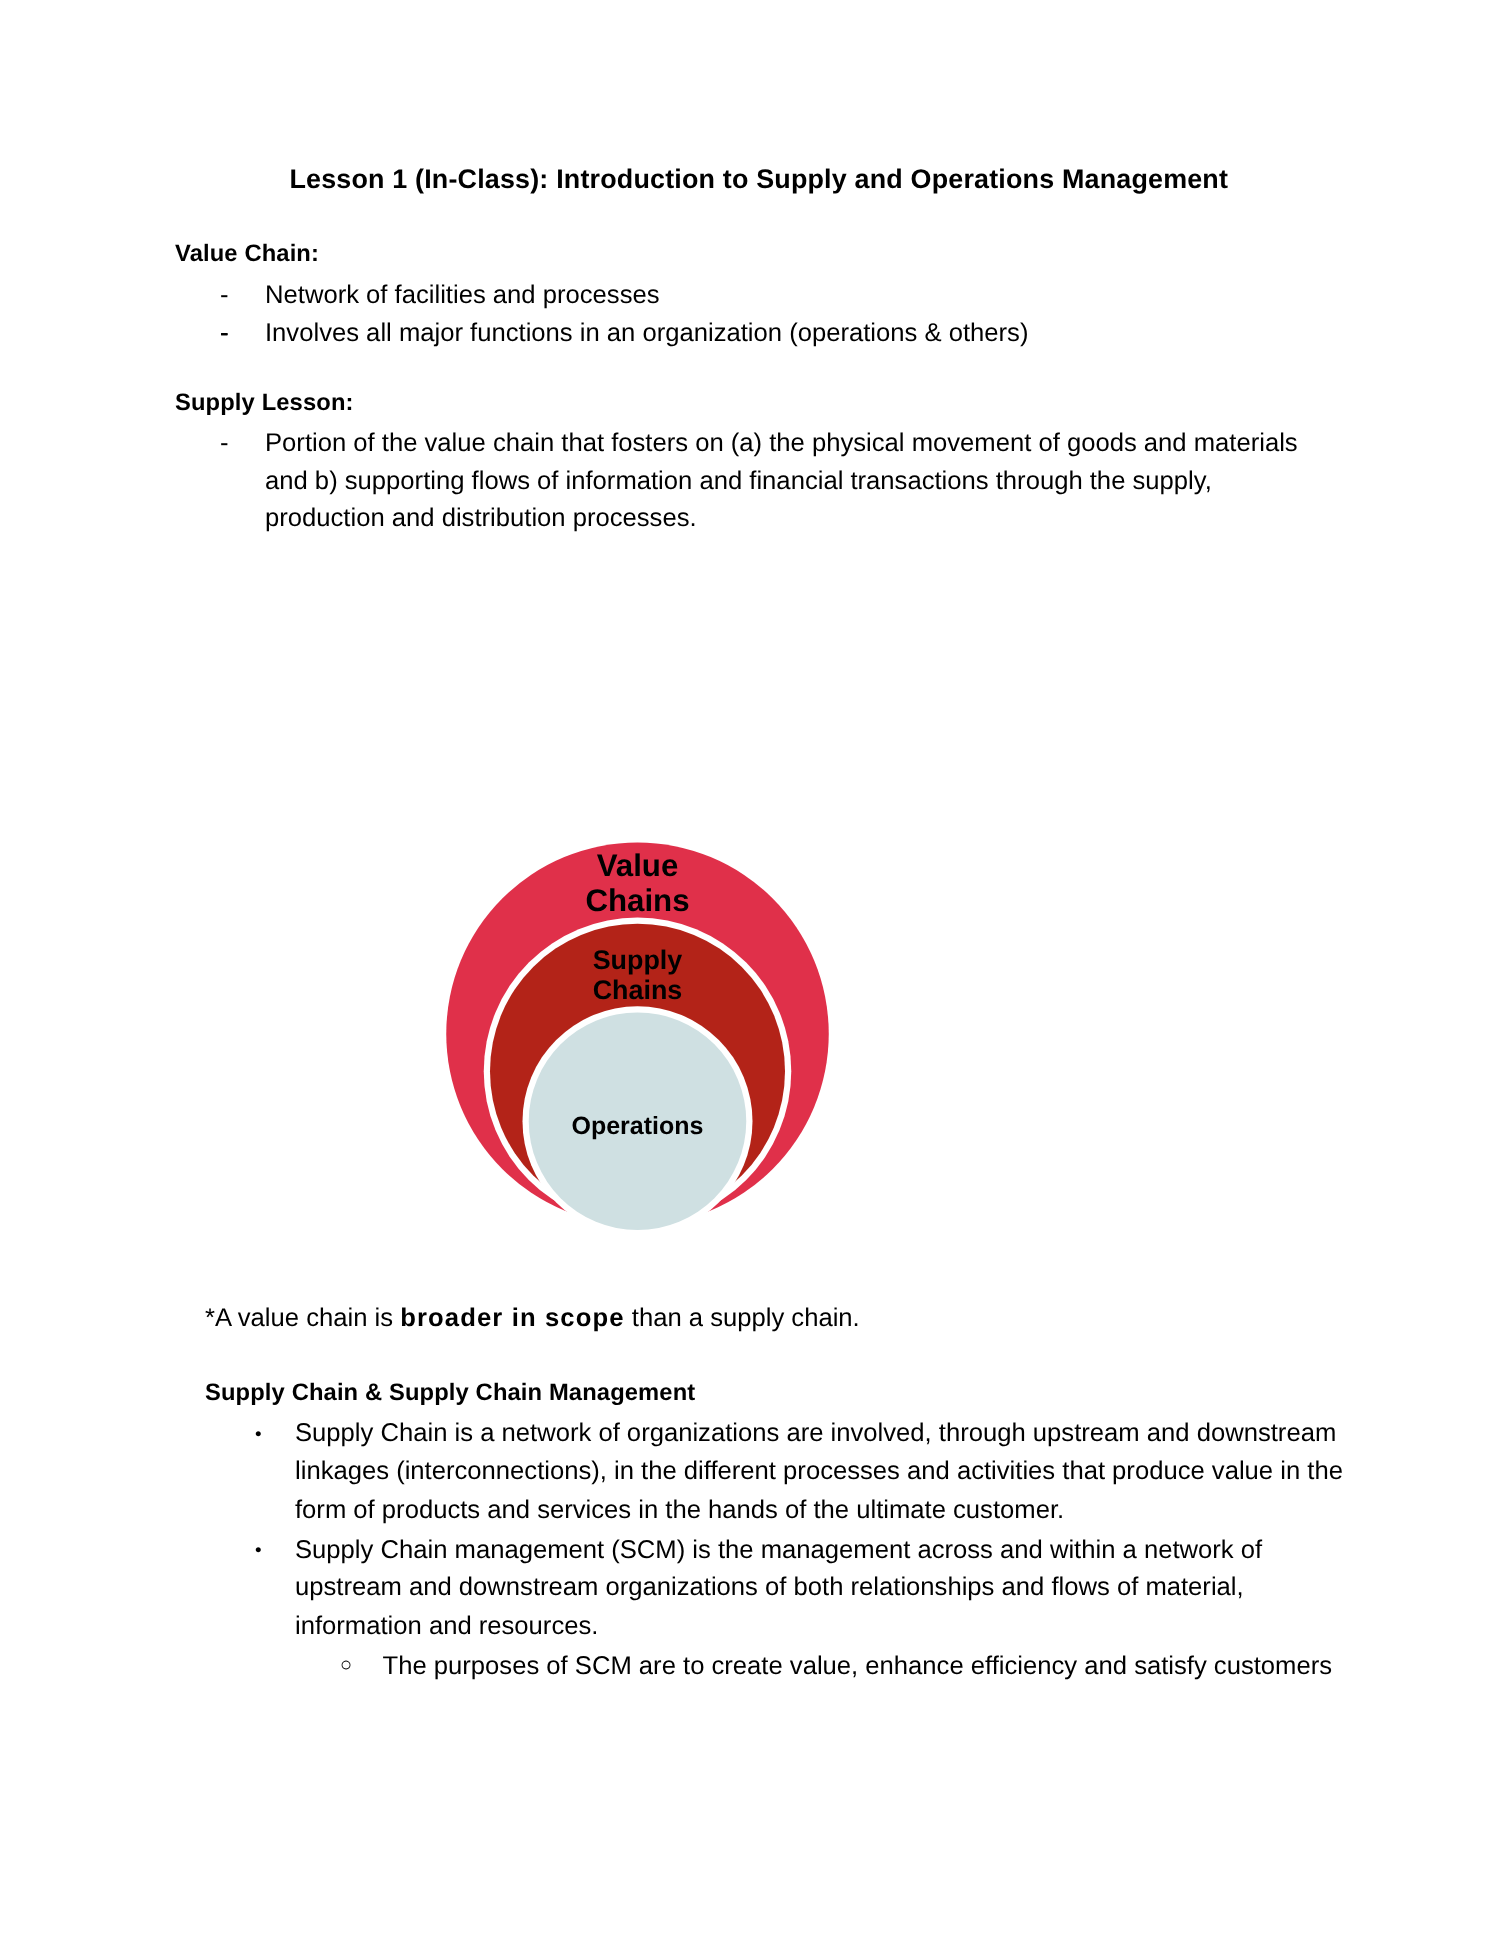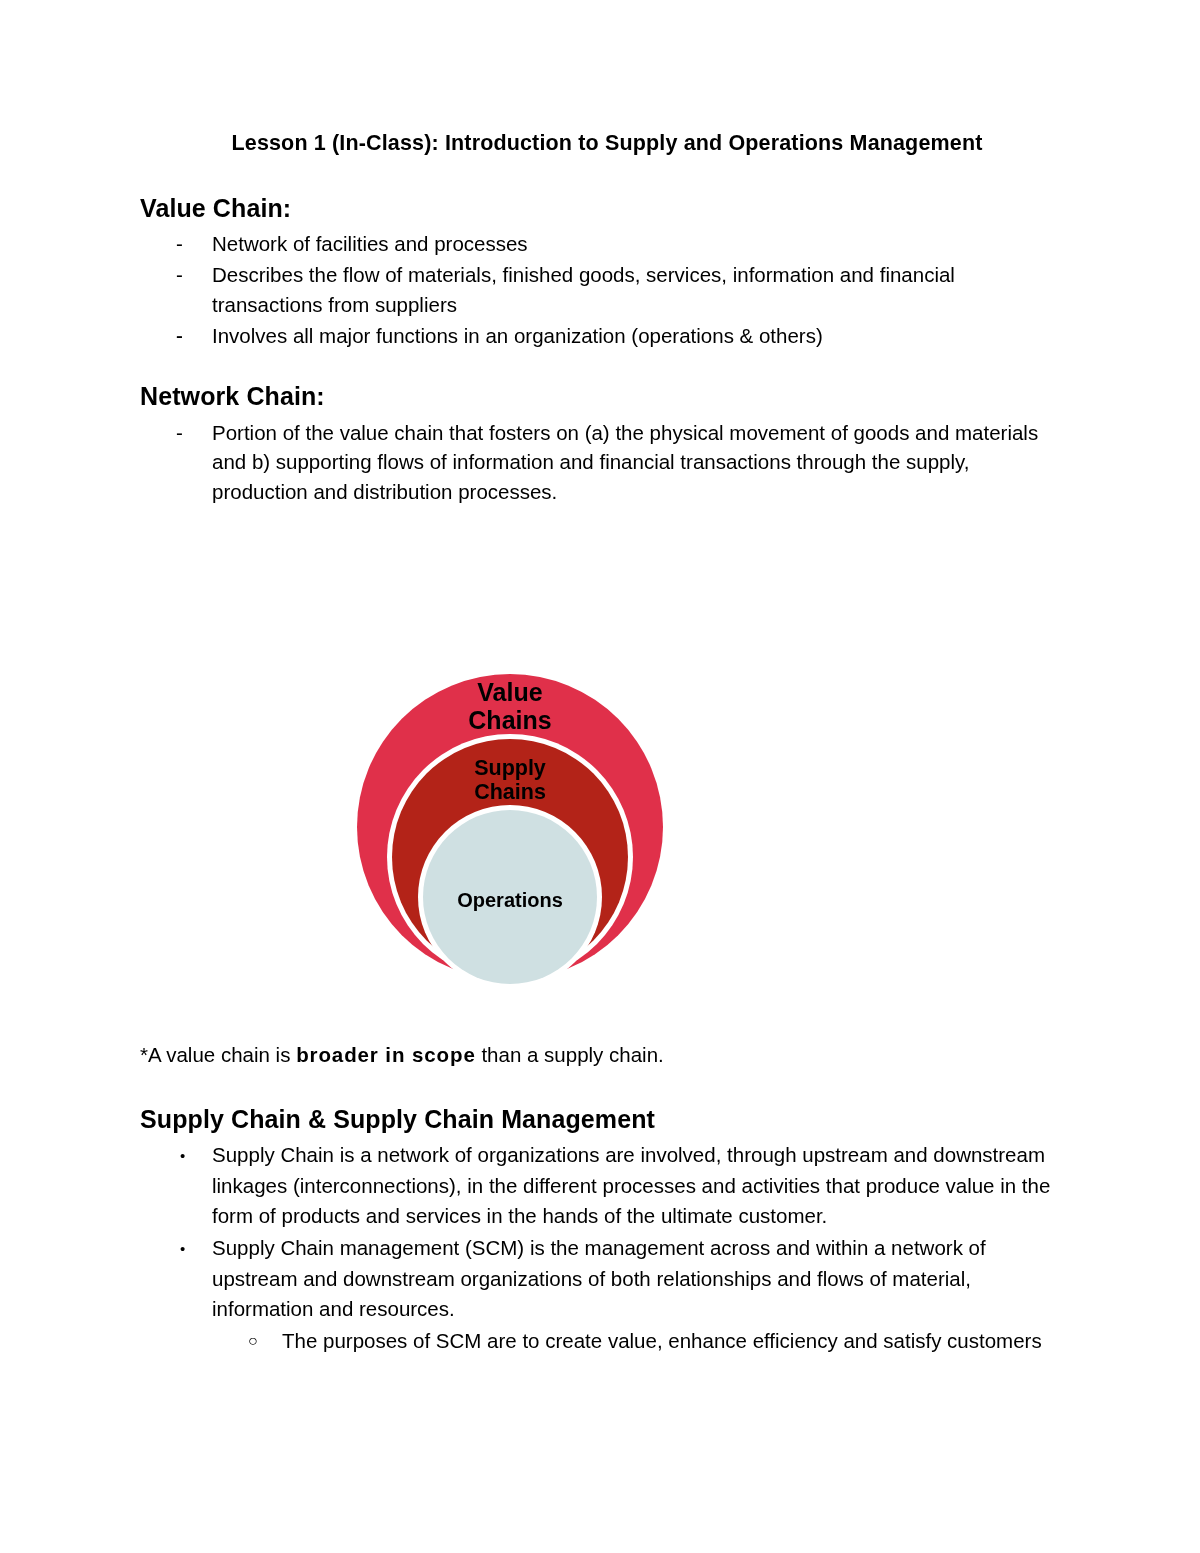--- a/index.html
+++ b/index.html
@@ -39,21 +39,21 @@
     font-weight: bold;
     text-align: center;
     letter-spacing: 0.15px;
     margin: 0 0 34px 0;
     padding-left: 14px;
     line-height: 1.25;
   }
 
   
   .section-heading {
-    font-size: 25px;
+    font-size: 19px;
     font-weight: bold;
     margin: 0 0 4px 0;
     line-height: 1.38;
     letter-spacing: 0.1px;
   }
 
   .block {
     margin: 0 0 28px 0;
   }
 
@@ -162,34 +162,33 @@
 
     <div class="block">
       <div class="section-heading">Value Chain:</div>
       <ul class="dash-list">
         <li>
           <span class="dash-marker">-</span>
           <span>Network of facilities and processes</span>
         </li>
         <li>
           <span class="dash-marker">-</span>
-          <span>Describes the flow of materials, finished goods, services, information and financial transactions from suppliers</span>
         </li>
         <li>
           <span class="dash-marker">-</span>
         </li>
         <li>
           <span class="dash-marker">-</span>
           <span>Involves all major functions in an organization (operations &amp; others)</span>
         </li>
       </ul>
     </div>
 
     <div class="block">
-      <div class="section-heading">Network Chain:</div>
+      <div class="section-heading">Supply Lesson:</div>
       <ul class="dash-list">
         <li>
           <span class="dash-marker">-</span>
           <span>Portion of the value chain that fosters on (a) the physical movement of goods and materials and b) supporting flows of information and financial transactions through the supply, production and distribution processes.</span>
         </li>
       </ul>
     </div>
 
   </div>
 
@@ -209,21 +208,21 @@
       <text class="circle-label label-outer" x="158" y="56" text-anchor="middle">Value</text>
       <text class="circle-label label-outer" x="158" y="84" text-anchor="middle">Chains</text>
 
       <text class="circle-label label-mid" x="158" y="130" text-anchor="middle">Supply</text>
       <text class="circle-label label-mid" x="158" y="154" text-anchor="middle">Chains</text>
 
       <text class="circle-label label-inner" x="158" y="262" text-anchor="middle">Operations</text>
     </svg>
   </div>
 
-  <div class="content" style="top:1040px;">
+  <div class="content" style="top:1040px;margin-left:24px;">
 
     <p class="note-line"><span>*A value chain is </span><span class="spaced-bold">broader in scope</span><span> than a supply chain.</span></p>
 
     <div style="height:32px;"></div>
 
     <div class="block">
       <div class="section-heading">Supply Chain &amp; Supply Chain Management</div>
 
       <ul class="round-list">
         <li>

